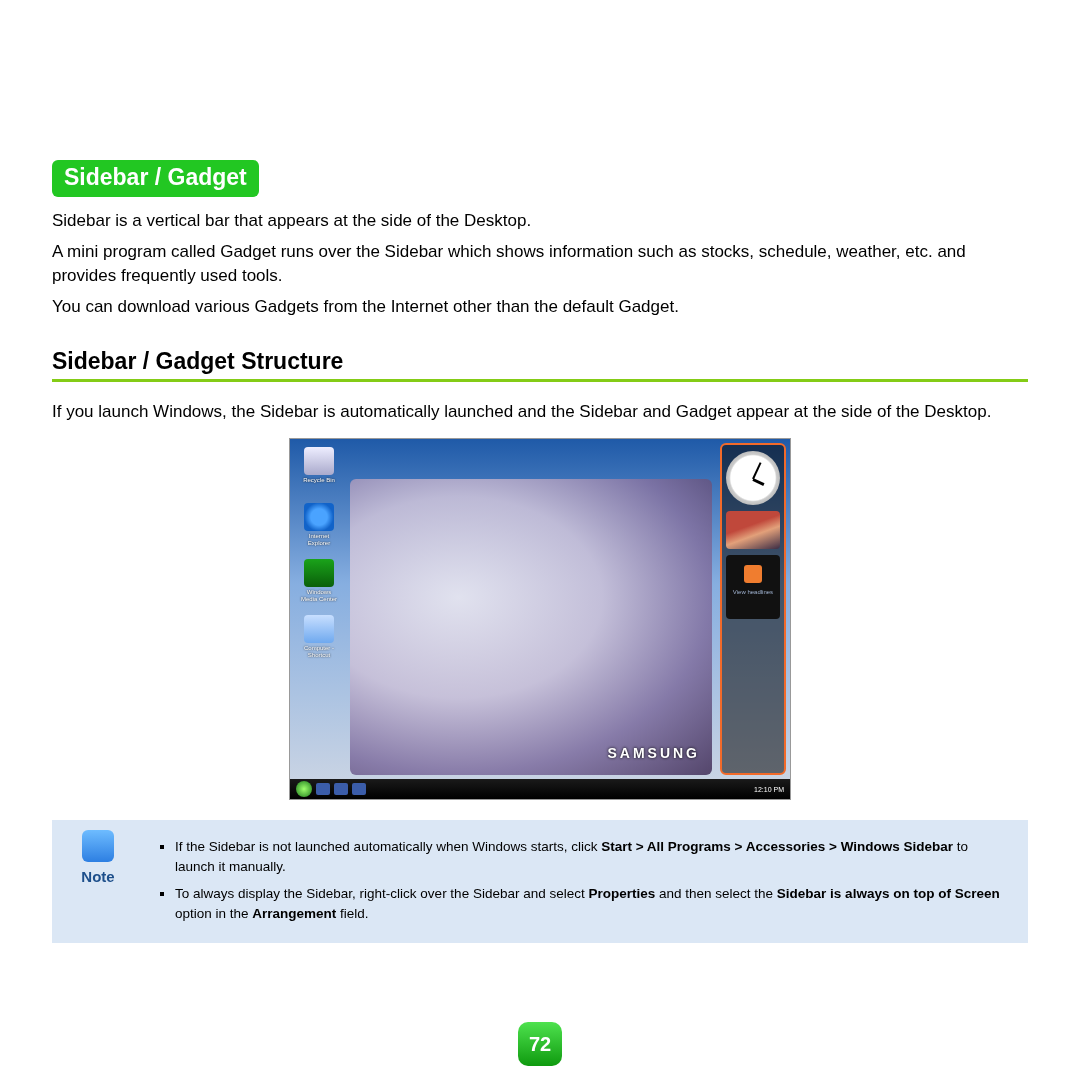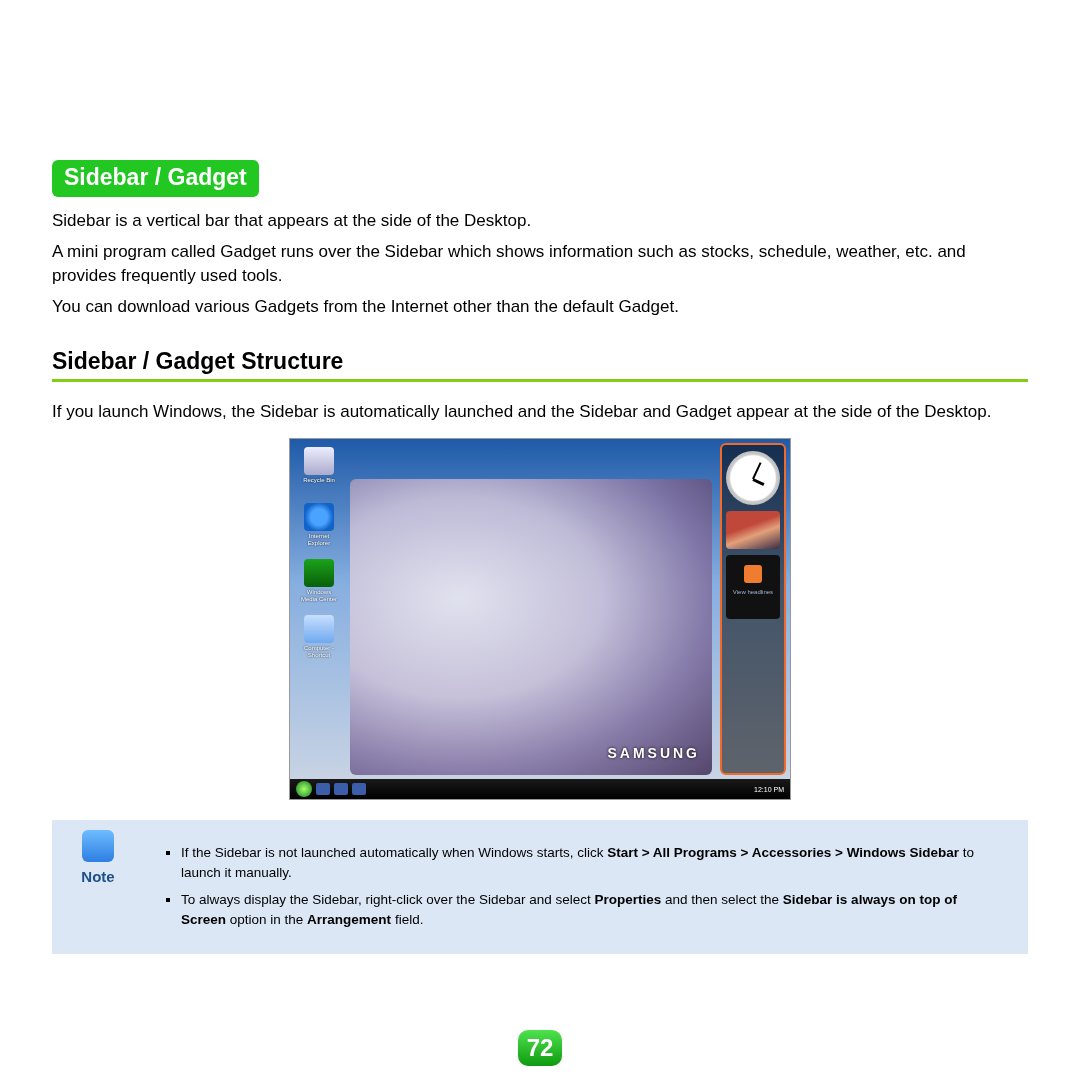--- a/index.html
+++ b/index.html
@@ -199,41 +199,41 @@
   }
   .note-label {
     color:#1d4f8b;
     font-weight:bold;
     font-size:15px;
   }
   .note-right {
     flex:1;
   }
   .note-right ul {
-    margin:13px; padding:0 0 0 16px;
+    margin:7px; padding:0 0 0 16px;
     list-style: square;
   }
   .note-right li {
     font-size: 13.5px;
     line-height: 1.45;
     margin-bottom: 8px;
   }
 
   .page-num {
     position: absolute;
     bottom: 14px;
     left: 50%;
     transform: translateX(-50%);
     width: 44px;
-    height: 36px;
+    height: 44px;
     background: linear-gradient(#4ee24e,#0f9a0f);
     border-radius: 10px;
     color:#fff;
     font-weight:bold;
-    font-size:24px;
+    font-size:20px;
     display:flex;
     align-items:center;
     justify-content:center;
   }
 </style>
 </head>
 <body>
 
 <div class="page">
   <div class="title-badge">Sidebar / Gadget</div>

